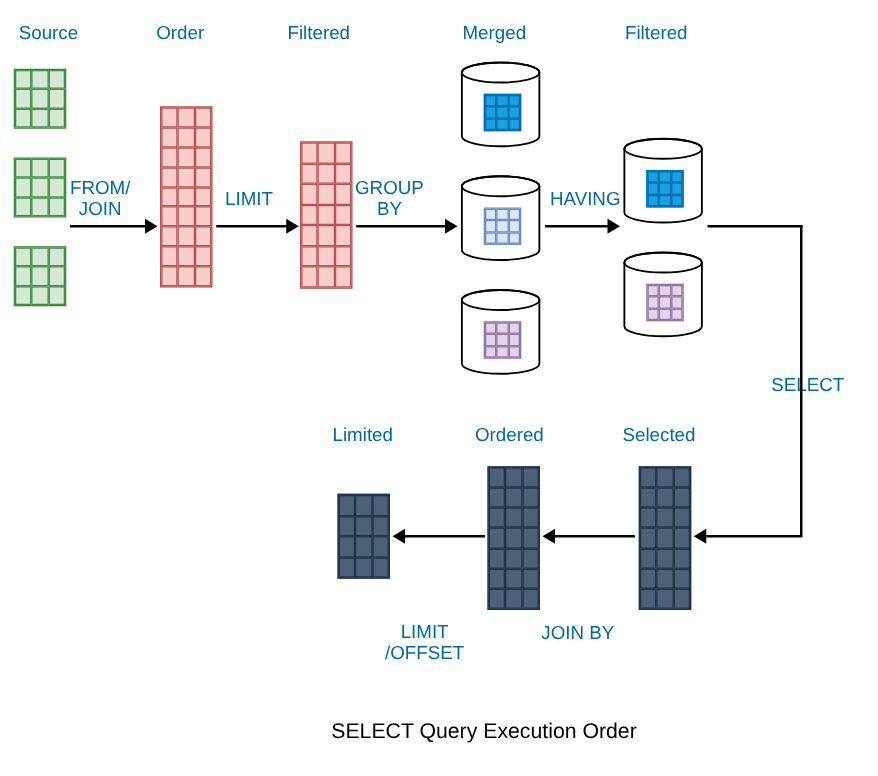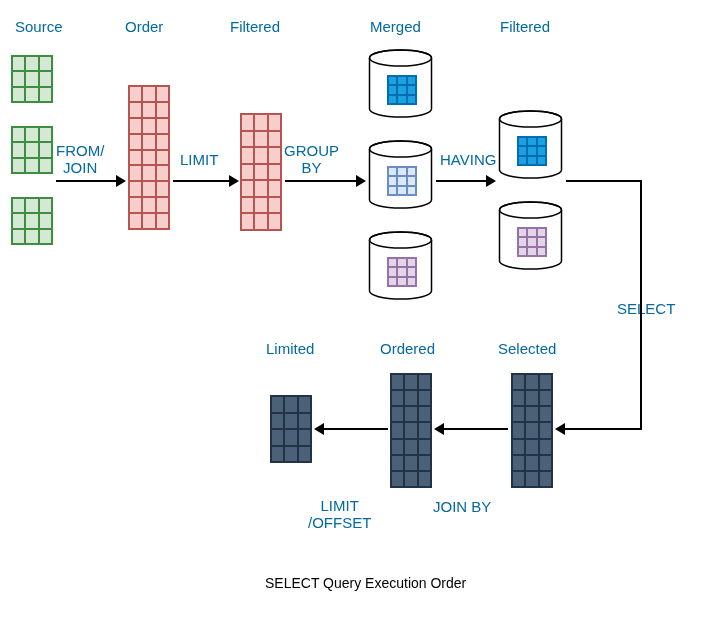--- a/index.html
+++ b/index.html
@@ -15,21 +15,21 @@
   }
   .label {
     position: absolute;
     font-size: 15px;
     color: #0369a1;
     white-space: pre;
     text-align: center;
   }
   .caption {
     position: absolute;
-    font-size: 14px;
+    font-size: 17px;
     color: #000;
   }
   .table-shape {
     position: absolute;
     border: 1.5px solid;
     display: grid;
     grid-template-columns: repeat(3, 1fr);
   }
   .table-shape .cell {
     border: 0.5px solid;

